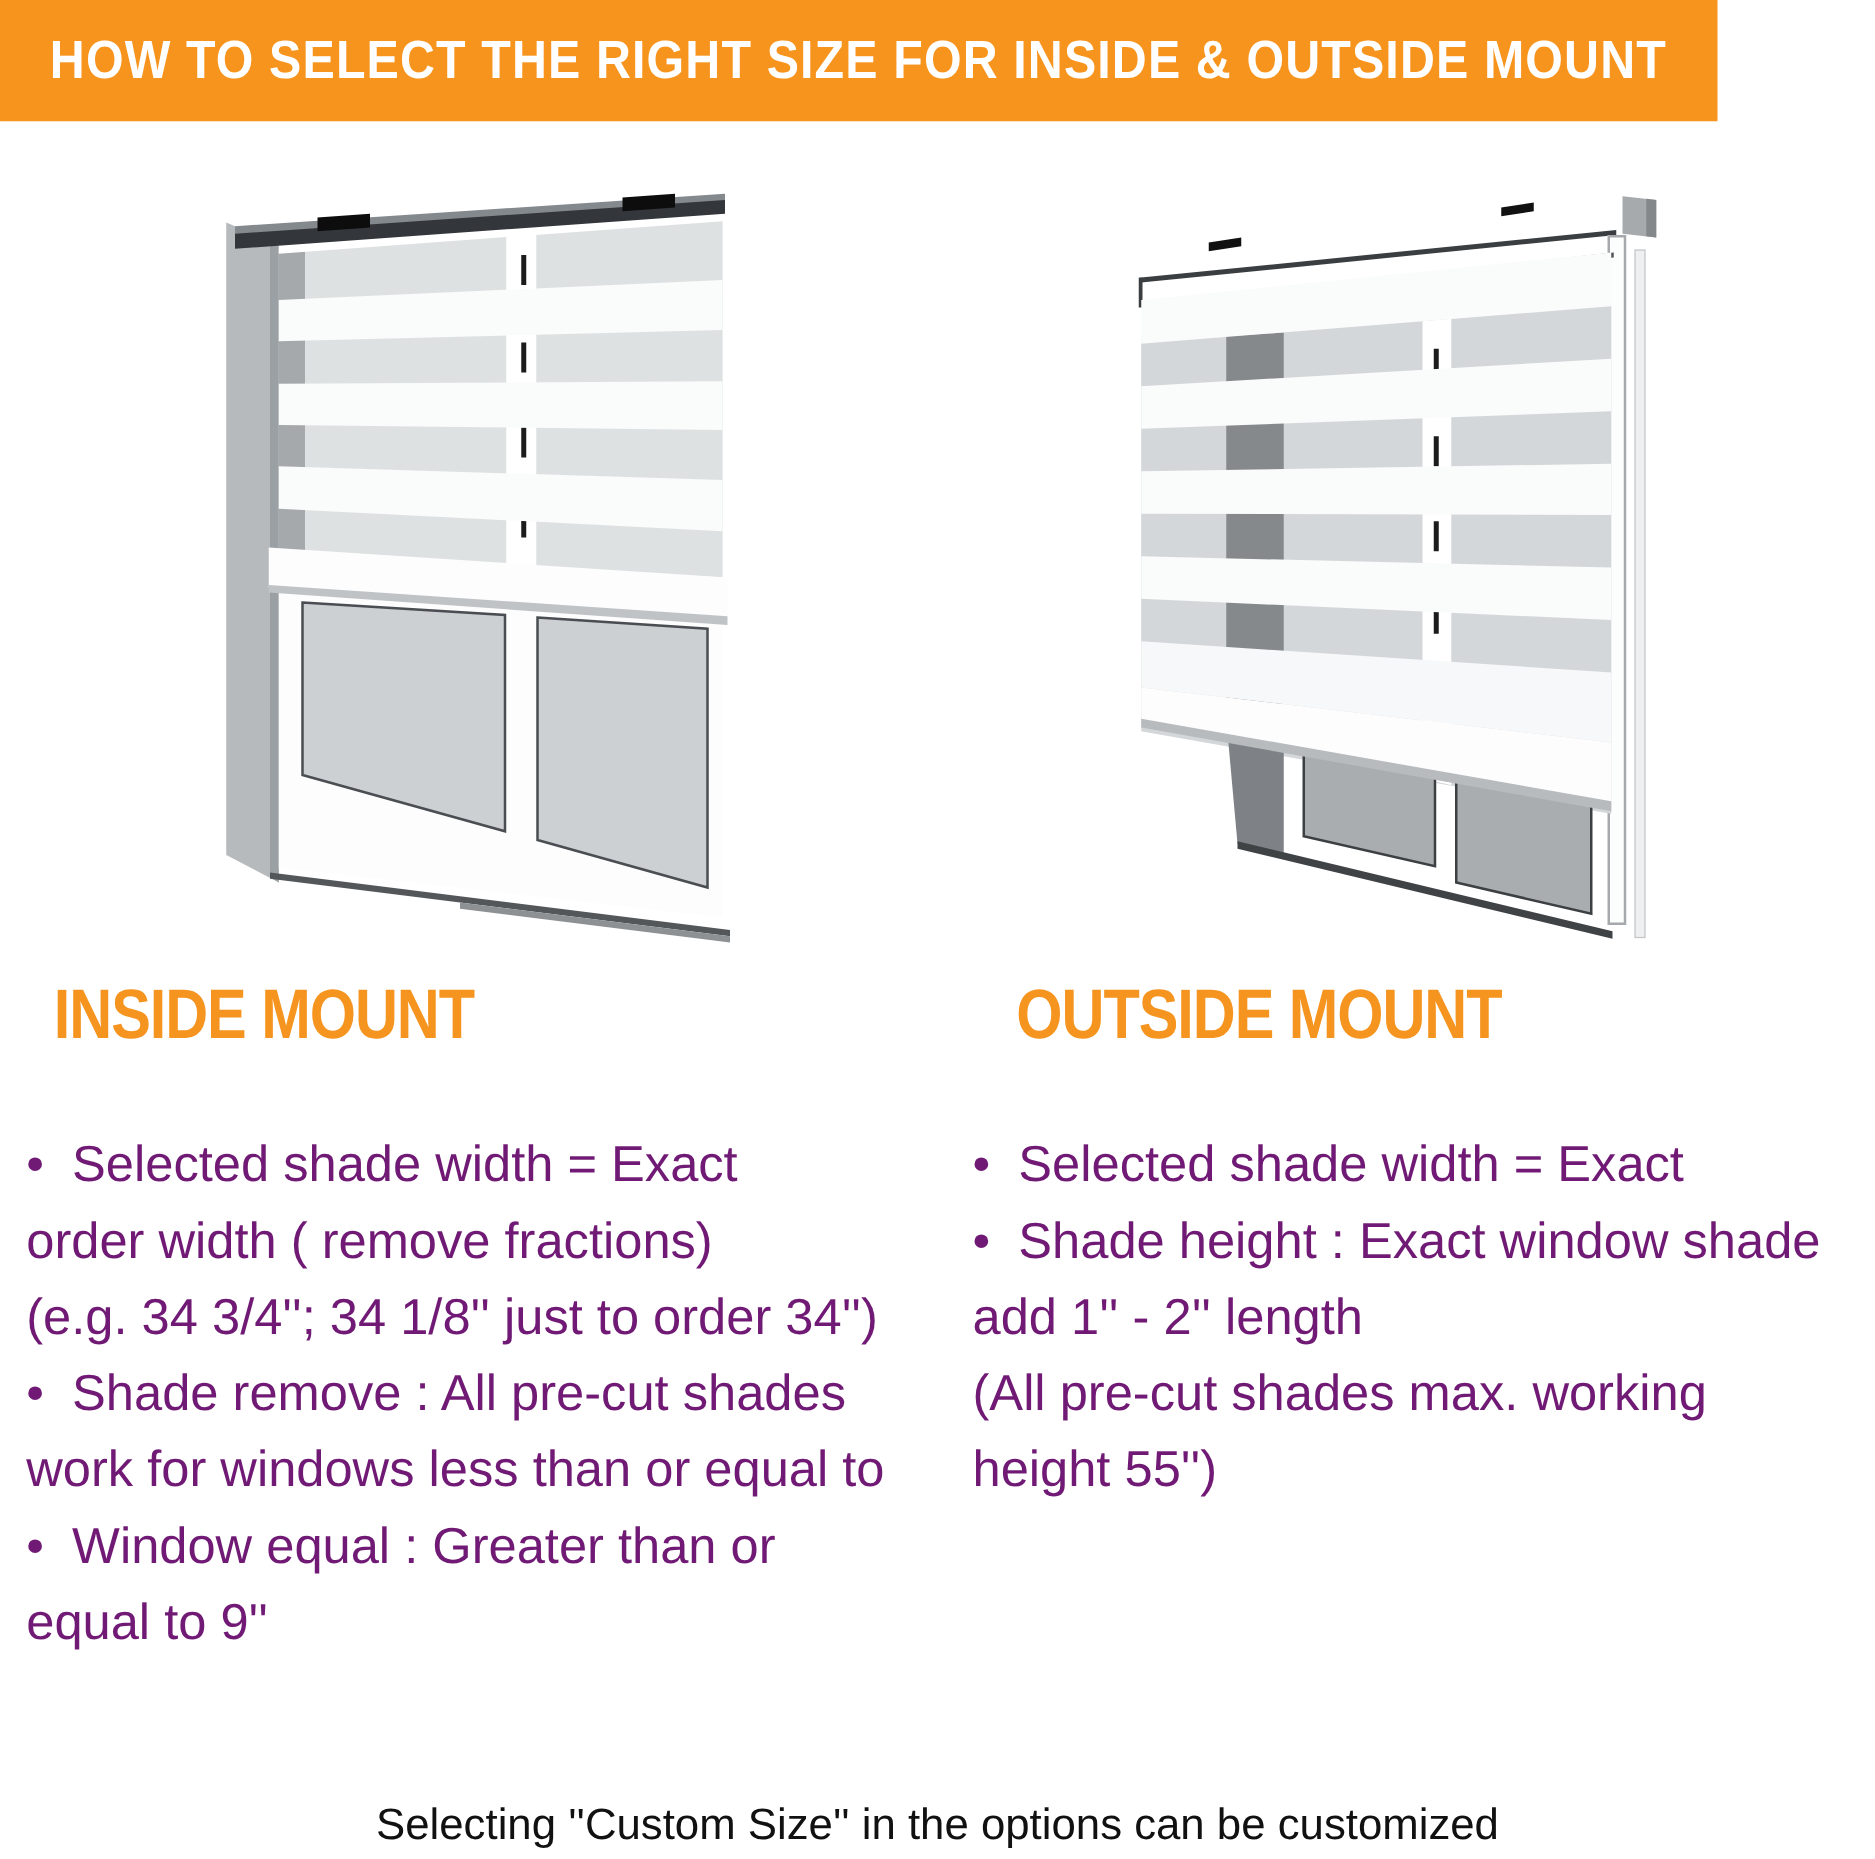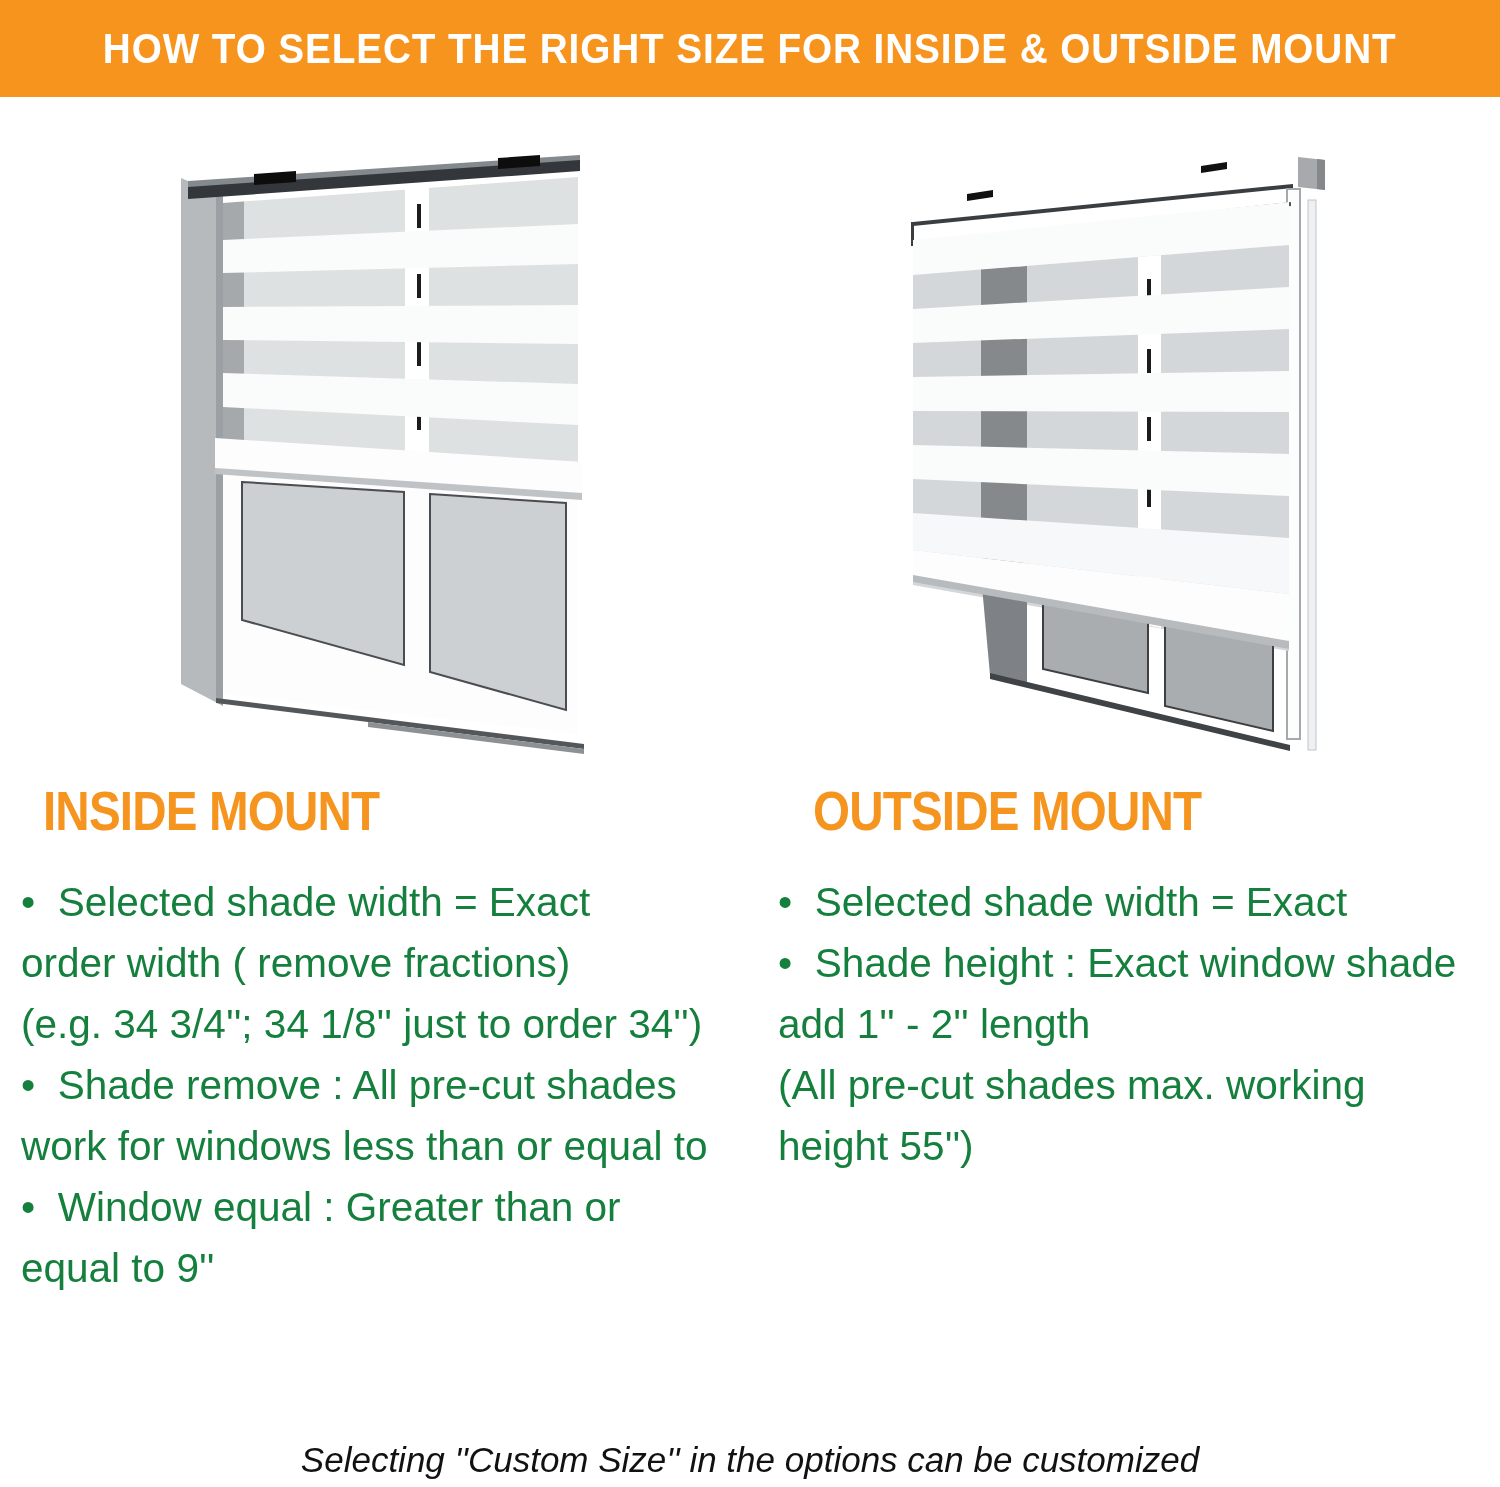--- a/index.html
+++ b/index.html
@@ -1,49 +1,49 @@
 <!DOCTYPE html>
 <html><head>
 <meta charset="utf-8">
 <style>
   html,body { margin:0; padding:0; background:#ffffff; }
   .page {
     position:relative; width:1500px; height:1487px; background:#ffffff;
     font-family:"Liberation Sans", sans-serif; overflow:hidden;
   }
   .banner {
-    position:absolute; left:0; top:0; width:1500px; height:97px;
+    position:absolute; left:0; top:0; width:1374px; height:97px;
     background:#F7941E; display:flex; align-items:center; justify-content:center;
   }
   .banner h1 {
     margin:0; color:#ffffff; font-size:43px; font-weight:bold;
     letter-spacing:1px; white-space:nowrap;
     transform:scaleX(0.9); transform-origin:center center;
   }
   figure.fig { position:absolute; margin:0; padding:0; }
   #fig-inside  { left:168px; top:150px; width:424px; height:618px; }
   #fig-outside { left:893px; top:145px; width:452px; height:625px; }
   .fig svg { width:100%; height:100%; display:block; }
 
   h2.mount-heading {
     position:absolute; margin:0; color:#F5941F; font-weight:bold;
     font-size:56px; letter-spacing:-1px; white-space:nowrap;
     transform:scaleX(0.85); transform-origin:0 0;
   }
   #inside-heading  { left:43px;  top:778px; }
   #outside-heading { left:813px; top:778px; }
 
-  .notes { position:absolute; color:#15803d; font-size:40.5px; line-height:61px; }
+  .notes { position:absolute; color:#701a75; font-size:40.5px; line-height:61px;margin-top:29px; }
   .notes .line { white-space:pre; }
   #inside-notes  { left:21px;  top:872px; width:740px; }
   #outside-notes { left:778px; top:872px; width:722px; }
 
   .footer-note {
     position:absolute; left:0; top:1440px; width:1500px;
-    text-align:center; font-size:35px; color:#111111; white-space:nowrap;font-style:italic;
+    text-align:center; font-size:35px; color:#111111; white-space:nowrap;
   }
 </style>
 </head>
 <body>
 
 <div class="page">
 
   <header class="banner">
     <h1>HOW TO SELECT THE RIGHT SIZE FOR INSIDE &amp; OUTSIDE MOUNT</h1>
   </header>

